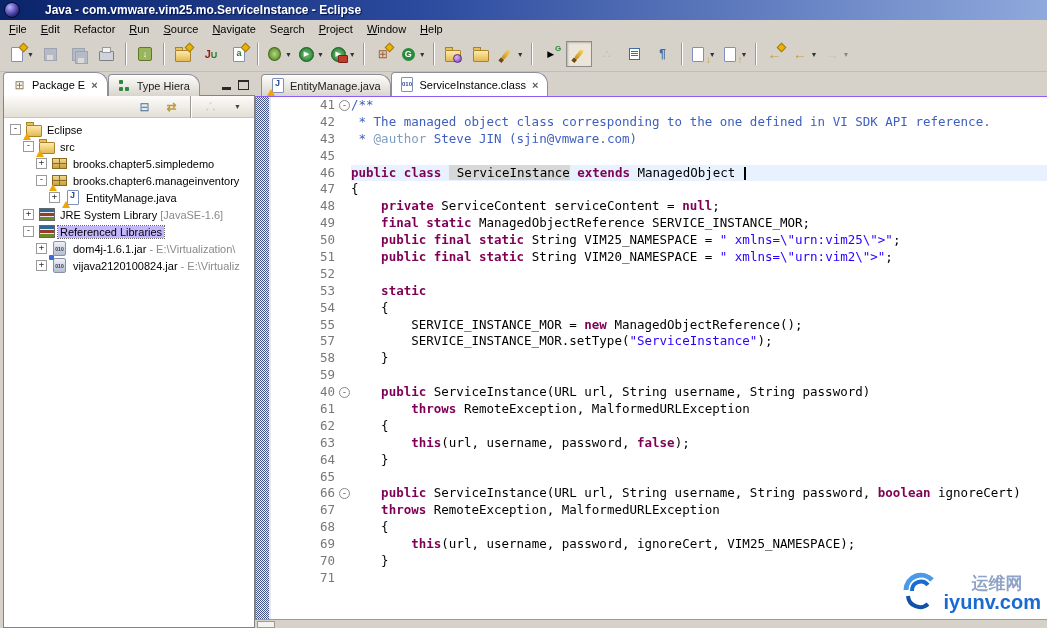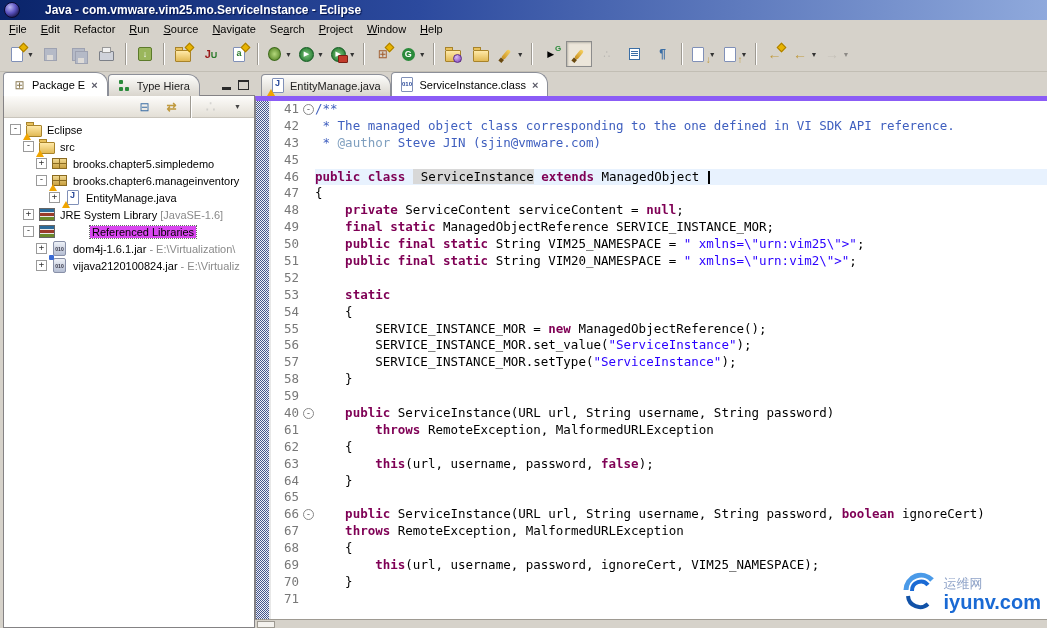--- a/index.html
+++ b/index.html
@@ -97,28 +97,28 @@
   .lbody{position:absolute;top:23px;left:0;right:0;bottom:0;background:#fff;border:1px solid #848284;overflow:hidden;}
   .ltoolbar{height:21px;display:flex;justify-content:flex-end;align-items:center;gap:2px;padding:0 4px;
     background:linear-gradient(#fdfcfa,#e3dfd6);border-bottom:1px solid #c9c5bc;}
   .ltoolbar .tbtn{height:19px;min-width:19px;}
   .tree{font-size:11px;padding-top:3px;overflow:hidden;}
   .trow{display:flex;align-items:center;height:17px;white-space:nowrap;}
   .exp{flex:0 0 auto;width:9px;height:9px;border:1px solid #9a9a9a;background:#fff;font-size:9px;line-height:7px;
     text-align:center;color:#333;margin-right:4px;font-family:"DejaVu Sans Mono",monospace;}
   .tico{position:relative;width:17px;height:17px;display:inline-flex;align-items:center;justify-content:center;margin-right:3px;flex:0 0 auto;}
   .tlabel{padding:0 2px;}
-  .tlabel.sel{background:#d946ef;outline:1px dotted #666;margin-left:32px;}
+  .tlabel.sel{background:#c4b5fd;outline:1px dotted #666;}
   .tsuffix{color:#8a8a8a;padding-left:1px;}
 
   
   .right{position:absolute;left:255px;top:72px;right:0;bottom:0;}
   .etabs{padding-left:6px;}
   .ebody{position:absolute;top:24px;left:0;right:0;bottom:8px;background:#fff;
-    border-top:5px solid #8b5cf6;border-left:1px solid #848284;display:flex;overflow:hidden;}
+    border-top:1px solid #8b5cf6;border-left:1px solid #848284;display:flex;overflow:hidden;gap:36px;}
   .ann{width:13px;flex:0 0 auto;
     background:conic-gradient(#44568c 0 25%,#eef0f8 0 50%,#44568c 0 75%,#eef0f8 0);
     background-size:2px 2px;border-right:2px solid #e8e8e8;}
   .codewrap{flex:1;font-family:"DejaVu Sans Mono",monospace;font-size:12.5px;overflow:hidden;}
   .crow{display:flex;height:16.9px;line-height:16.9px;}
   .ln{flex:0 0 28px;text-align:right;color:#787878;padding-right:2px;}
   .fold{flex:0 0 14px;position:relative;}
   .fmark{position:absolute;left:2px;top:3px;width:9px;height:9px;border:1px solid #888;border-radius:50%;
     background:#fff;color:#555;font-size:9px;line-height:8px;text-align:center;}
   .ct{flex:1;white-space:pre;}
@@ -130,21 +130,21 @@
   .def{color:#000;}
   .occ{color:#000;background:var(--occurrence-bg,#d8d8d8);padding-left:8px;}
   .caret{display:inline-block;width:2px;height:13px;background:#000;vertical-align:middle;margin-left:1px;}
 
   .hscroll{position:absolute;left:0;right:0;bottom:0;height:8px;background:#d6d2ca;border-top:1px solid #9e9a92;}
   .hthumb{position:absolute;left:2px;top:1px;width:16px;height:5px;background:#f4f2ee;border:1px solid #9e9a92;}
 
   
   .watermark{position:absolute;right:6px;bottom:6px;display:flex;align-items:center;gap:4px;}
   .wm-texts{display:flex;flex-direction:column;line-height:18px;}
-  .wm-cn{font-size:13px;font-weight:normal;color:#8fa3c8;}
+  .wm-cn{font-size:17px;font-weight:bold;color:#8fa3c8;margin-left:28px;}
   .wm-url{font-size:20px;font-weight:bold;color:var(--watermark-blue,#1a6ad4);}
 </style>
 </head>
 <body>
 
 <div class="win">
 
   <div class="titlebar">
     <span class="appicon"></span>
     <span class="title-text">Java - com.vmware.vim25.mo.ServiceInstance - Eclipse</span>
@@ -548,25 +548,20 @@
             <span class="ln">54</span>
             <span class="fold"></span>
             <span class="ct"><span class="def">    {</span></span>
           </div>
           <div class="crow">
             <span class="ln">55</span>
             <span class="fold"></span>
             <span class="ct"><span class="def">        SERVICE_INSTANCE_MOR = </span><span class="kw">new</span><span class="def"> ManagedObjectReference();</span></span>
           </div>
           <div class="crow">
-            <span class="ln">56</span>
-            <span class="fold"></span>
-            <span class="ct"><span class="def">        SERVICE_INSTANCE_MOR.set_value(</span><span class="str">"ServiceInstance"</span><span class="def">);</span></span>
-          </div>
-          <div class="crow">
             <span class="ln">57</span>
             <span class="fold"></span>
             <span class="ct"><span class="def">        SERVICE_INSTANCE_MOR.setType(</span><span class="str">"ServiceInstance"</span><span class="def">);</span></span>
           </div>
           <div class="crow">
             <span class="ln">58</span>
             <span class="fold"></span>
             <span class="ct"><span class="def">    }</span></span>
           </div>
           <div class="crow">

